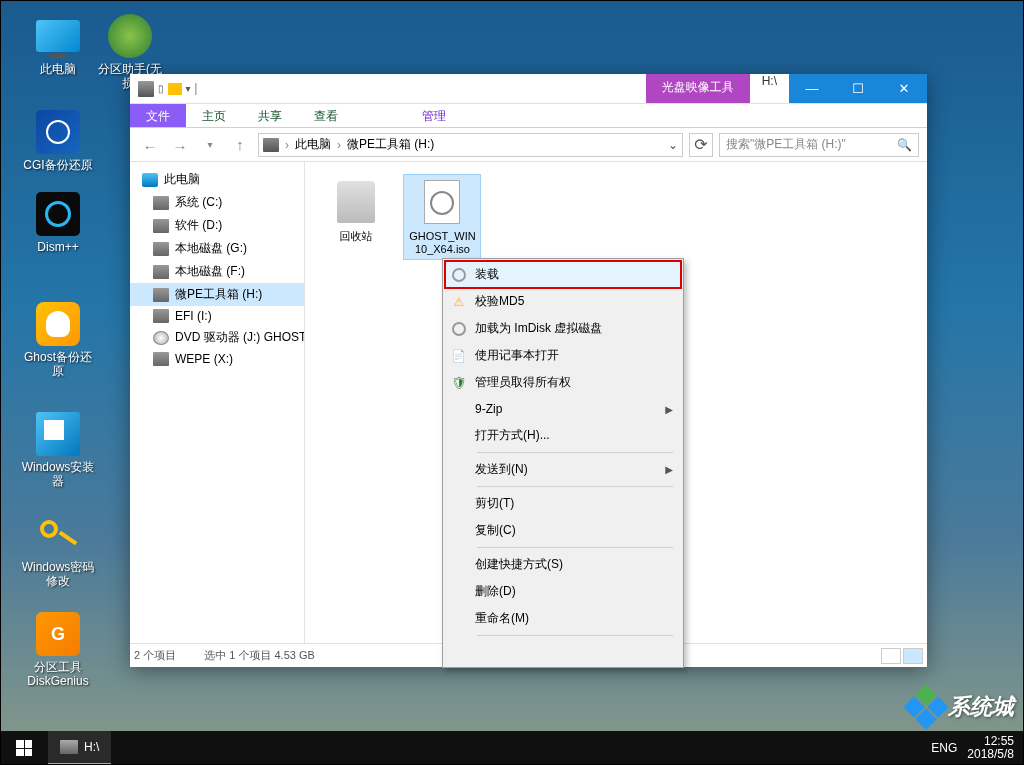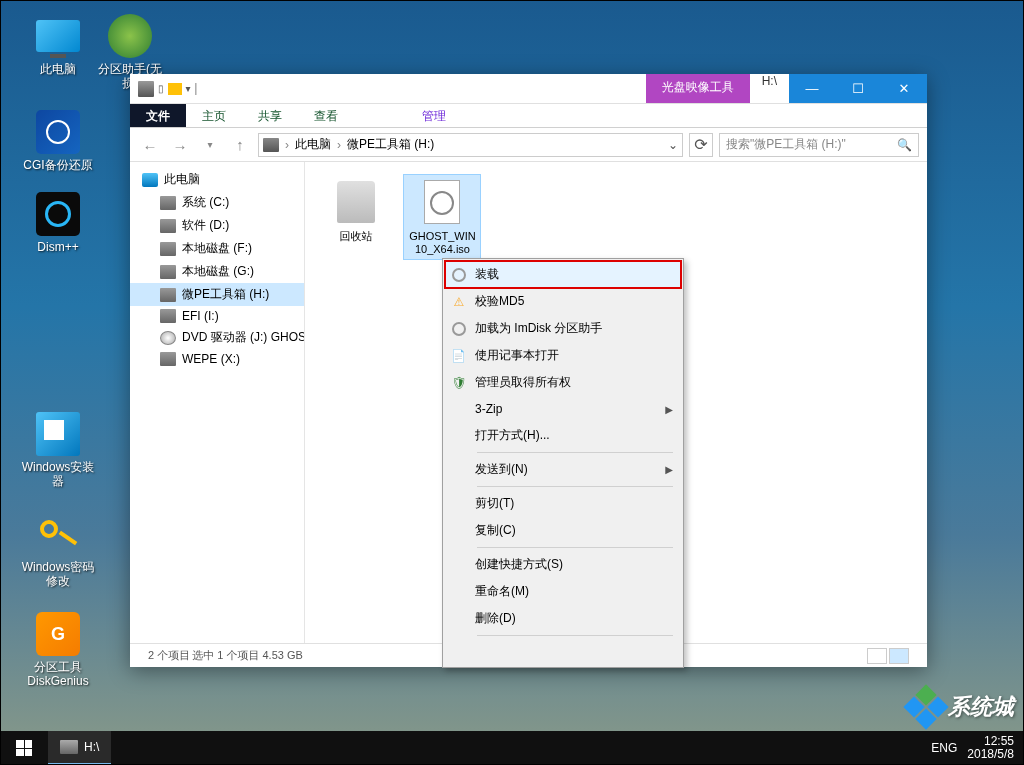--- a/index.html
+++ b/index.html
@@ -32,38 +32,38 @@
 .titlebar-icons { display:flex; align-items:center; gap:4px; padding:0 8px; }
 .tb-icon { width:16px; height:16px; }
 .title-tab { background:#b146c2; color:#fff; padding:5px 16px; font-size:12px; margin-left:auto; margin-right:0; }
 .title-text { padding:0 12px; font-size:12px; color:#333; }
 .win-controls { margin-left:auto; display:flex; height:100%; }
 .win-btn { width:46px; height:100%; display:flex; align-items:center; justify-content:center; background:#1a86d9; color:#fff; font-size:13px; cursor:pointer; }
 .win-btn.close { background:#1a86d9; }
 
 .ribbon { height:24px; background:#fff; display:flex; align-items:stretch; border-bottom:1px solid #d0d0d0; font-size:12px; }
 .ribbon-tab { padding:4px 16px; cursor:pointer; color:#14532d; border-right:0; }
-.ribbon-tab.file { background:#0f172a; color:#fff;font-weight:bold; }
+.ribbon-tab.file { background:#8b5cf6; color:#fff; }
 .ribbon-manage { margin-left:52px; color:#6d28d9; padding:4px 16px; }
 
 .navbar { height:34px; background:#fff; display:flex; align-items:center; padding:4px 8px; gap:6px; border-bottom:1px solid #e0e0e0; }
 .nav-arrow { width:24px; height:24px; display:flex; align-items:center; justify-content:center; color:#888; cursor:pointer; font-size:15px; }
 .breadcrumb { flex:1; height:24px; border:1px solid #ccc; display:flex; align-items:center; padding:0 4px; font-size:12px; gap:6px; }
 .bc-icon { width:16px; height:14px; background:linear-gradient(#888,#555); border-radius:1px; }
 .bc-sep { color:#888; }
 .bc-refresh { width:24px; height:24px; border:1px solid #ccc; display:flex; align-items:center; justify-content:center; color:#555; cursor:pointer; }
 .search-box { width:200px; height:24px; border:1px solid #ccc; display:flex; align-items:center; padding:0 6px; font-size:12px; color:#888; }
 .search-box .mag { margin-left:auto; }
 
 .body-area { flex:1; display:flex; overflow:hidden; }
 .nav-pane { width:175px; border-right:1px solid #e5e5e5; padding:6px 0; font-size:12px; overflow-y:auto; }
 .tree-item { display:flex; align-items:center; padding:3px 6px 3px 12px; gap:6px; cursor:pointer; white-space:nowrap; }
 .tree-item.root { font-weight:normal; }
 .tree-item.selected { background:#cce8ff; }
-.tree-item.child { padding-left:30px; }
+.tree-item.child { padding-left:23px; }
 .tree-icon { width:16px; height:14px; flex-shrink:0; }
 .drive-ico { background:linear-gradient(#999,#666); border-radius:1px; }
 .pc-ico { background:linear-gradient(#4fc3f7,#0277bd); border-radius:2px; }
 .dvd-ico { background:radial-gradient(circle,#fff,#aaa); border-radius:50%; border:1px solid #888; }
 
 .content { flex:1; padding:10px; position:relative; background:#fff; }
 .file-item { display:inline-block; width:78px; text-align:center; vertical-align:top; margin:2px; padding:4px; cursor:pointer; }
 .file-item.selected { background:#cce8ff; border:1px solid #99d1ff; padding:3px; }
 .file-icon { width:48px; height:48px; margin:0 auto 4px; display:flex; align-items:center; justify-content:center; }
 .recycle-ico { width:38px; height:42px; background:linear-gradient(#e0e0e0,#bbb); border-radius:4px 4px 2px 2px; position:relative; }
@@ -76,21 +76,21 @@
 .menu-item { display:flex; align-items:center; padding:5px 8px 5px 6px; cursor:pointer; gap:8px; position:relative; }
 .menu-item.highlighted { background:#e5f3ff; outline:2px solid #d00; outline-offset:-1px; }
 .menu-icon { width:16px; height:16px; flex-shrink:0; display:flex; align-items:center; justify-content:center; font-size:12px; }
 .menu-text { flex:1; }
 .menu-arrow { color:#555; font-size:10px; }
 .menu-sep { height:1px; background:#d0d0d0; margin:3px 8px 3px 32px; }
 .shield-ico { color:#2e7d32; }
 .warn-ico { color:#f9a825; }
 .disc-ico { width:14px; height:14px; border:2px solid #999; border-radius:50%; }
 
-.statusbar { height:24px; border-top:1px solid #e0e0e0; display:flex; align-items:center; padding:0 18px; font-size:11px; color:#555; gap:2px; }
+.statusbar { height:24px; border-top:1px solid #e0e0e0; display:flex; align-items:center; padding:0 4px; font-size:11px; color:#555; gap:28px; }
 .statusbar .view-icons { margin-left:auto; display:flex; gap:2px; }
 .view-btn { width:20px; height:16px; border:1px solid #ccc; cursor:pointer; }
 
 
 .taskbar { position:absolute; bottom:0; left:0; right:0; height:34px; background:#101010; display:flex; align-items:center; }
 .start-btn { width:48px; height:100%; display:flex; align-items:center; justify-content:center; cursor:pointer; }
 .win-logo { display:grid; grid-template-columns:1fr 1fr; grid-template-rows:1fr 1fr; gap:1px; width:16px; height:16px; }
 .win-logo span { background:#fff; }
 .task-item { height:100%; padding:0 12px; display:flex; align-items:center; gap:6px; background:#2a2a2a; border-bottom:2px solid #76b9ed; cursor:pointer; color:#fff; font-size:12px; }
 .task-drive { width:18px; height:14px; background:linear-gradient(#aaa,#666); border-radius:1px; }
@@ -124,20 +124,28 @@
       </div>
       <div class="icon-label">CGI备份还原</div>
     </div>
   <div class="desktop-icon" style="top:190px; left:20px;">
       <div class="icon-box">
         <div class="dism-icon">
           <div class="dism-gear"></div>
         </div>
       </div>
       <div class="icon-label">Dism++</div>
+    </div>
+  <div class="desktop-icon" style="top:300px; left:20px;">
+      <div class="icon-box">
+        <div class="ghost-icon">
+          <div class="ghost-face"></div>
+        </div>
+      </div>
+      <div class="icon-label">Ghost备份还原</div>
     </div>
   <div class="desktop-icon" style="top:410px; left:20px;">
       <div class="icon-box">
         <div class="win-installer"></div>
       </div>
       <div class="icon-label">Windows安装器</div>
     </div>
   <div class="desktop-icon" style="top:510px; left:20px;">
       <div class="icon-box">
         <div class="key-icon">
@@ -211,25 +219,25 @@
       <div class="tree-item child">
           <div class="tree-icon drive-ico"></div>
           <span>系统 (C:)</span>
         </div>
       <div class="tree-item child">
           <div class="tree-icon drive-ico"></div>
           <span>软件 (D:)</span>
         </div>
       <div class="tree-item child">
           <div class="tree-icon drive-ico"></div>
+          <span>本地磁盘 (G:)</span>
+        </div>
+      <div class="tree-item child">
+          <div class="tree-icon drive-ico"></div>
           <span>本地磁盘 (F:)</span>
-        </div>
-      <div class="tree-item child">
-          <div class="tree-icon drive-ico"></div>
-          <span>本地磁盘 (G:)</span>
         </div>
       <div class="tree-item child selected">
           <div class="tree-icon drive-ico"></div>
           <span>微PE工具箱 (H:)</span>
         </div>
       <div class="tree-item child">
           <div class="tree-icon drive-ico"></div>
           <span>EFI (I:)</span>
         </div>
       <div class="tree-item child">
@@ -276,33 +284,33 @@
       <span class="menu-text">装载</span>
     </div>
   <div class="menu-item">
       <div class="menu-icon warn-ico">⚠</div>
       <span class="menu-text">校验MD5</span>
     </div>
   <div class="menu-item">
       <div class="menu-icon">
         <div class="disc-ico"></div>
       </div>
-      <span class="menu-text">加载为 ImDisk 分区助手</span>
+      <span class="menu-text">加载为 ImDisk 虚拟磁盘</span>
     </div>
   <div class="menu-item">
       <div class="menu-icon">📄</div>
       <span class="menu-text">使用记事本打开</span>
     </div>
   <div class="menu-item">
       <div class="menu-icon shield-ico">🛡</div>
       <span class="menu-text">管理员取得所有权</span>
     </div>
   <div class="menu-item">
       <div class="menu-icon"></div>
-      <span class="menu-text">3-Zip</span>
+      <span class="menu-text">9-Zip</span>
       <span class="menu-arrow">▶</span>
     </div>
   <div class="menu-item">
       <div class="menu-icon"></div>
       <span class="menu-text">打开方式(H)...</span>
     </div>
   <div class="menu-sep"></div>
   <div class="menu-item">
       <div class="menu-icon"></div>
       <span class="menu-text">发送到(N)</span>
@@ -317,25 +325,25 @@
       <div class="menu-icon"></div>
       <span class="menu-text">复制(C)</span>
     </div>
   <div class="menu-sep"></div>
   <div class="menu-item">
       <div class="menu-icon"></div>
       <span class="menu-text">创建快捷方式(S)</span>
     </div>
   <div class="menu-item">
       <div class="menu-icon"></div>
+      <span class="menu-text">删除(D)</span>
+    </div>
+  <div class="menu-item">
+      <div class="menu-icon"></div>
       <span class="menu-text">重命名(M)</span>
-    </div>
-  <div class="menu-item">
-      <div class="menu-icon"></div>
-      <span class="menu-text">删除(D)</span>
     </div>
   <div class="menu-sep"></div>
   <div class="menu-item">
       <div class="menu-icon"></div>
     </div>
 </div>
 
 <div class="watermark">
   <div class="wm-logo">
       <span></span>

